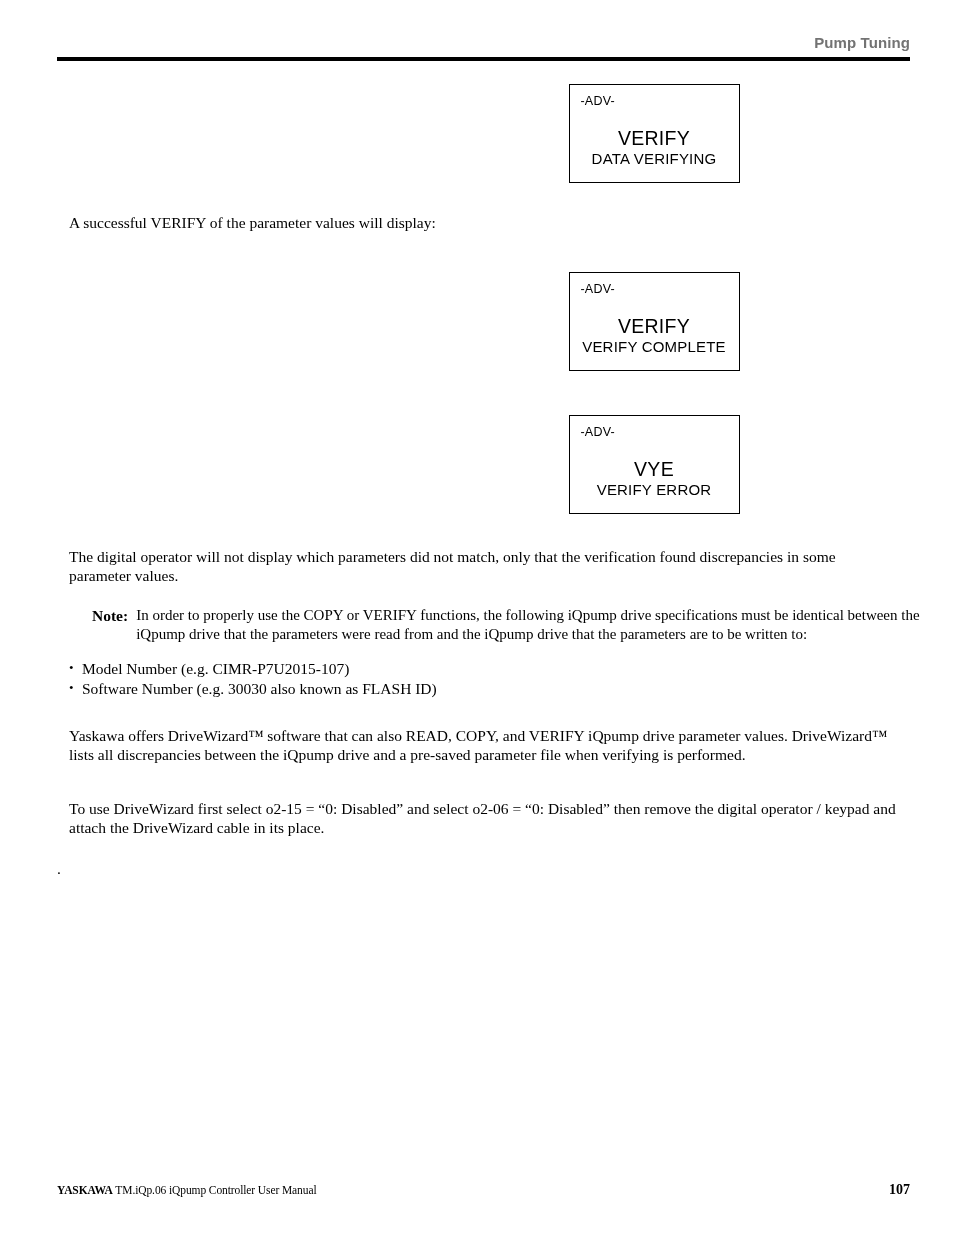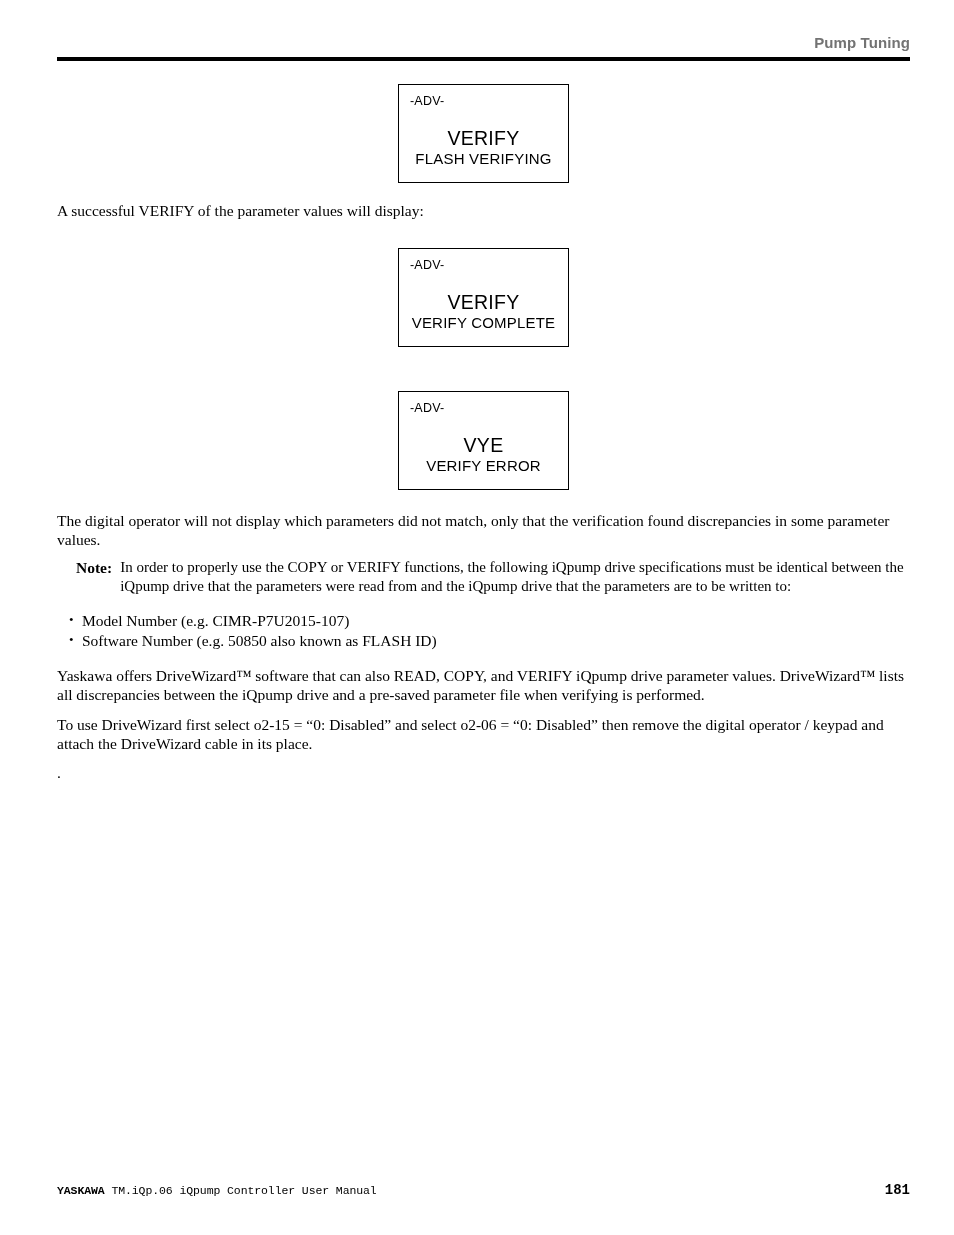--- a/index.html
+++ b/index.html
@@ -46,30 +46,30 @@
 
   
   .content {
     position: absolute;
     left: 57px;
     top: 84px;
     width: 853px;
   }
 
   p.body-text {
-    margin: 0;
+    margin: 12px;
     font-size: 15.5px;
     line-height: 19px;
     text-align: left;
   }
 
   
   .lcd-wrap {
     display: flex;
-    justify-content: flex-start;
+    justify-content: center;
     padding-left: 341px;  
   }
   .lcd {
     box-sizing: border-box;
     width: 171px;
     height: 99px;
     border: 1.6px solid #000000;
     background: #ffffff;
     position: relative;
     font-family: "Liberation Sans", "DejaVu Sans", sans-serif;
@@ -99,21 +99,21 @@
     top: 65px;
     text-align: center;
     font-size: 15px;
     line-height: 18px;
     letter-spacing: 0.2px;
   }
 
   
   .note-block {
     display: flex;
-    margin-left: 19px;
+    margin-left: 35px;
     width: 834px;
   }
   .note-label {
     font-weight: bold;
     font-size: 15.5px;
     line-height: 19px;
     flex: 0 0 auto;
     padding-right: 8px;
   }
   .note-body {
@@ -149,21 +149,21 @@
 
   
   .page-footer {
     position: absolute;
     left: 57px;
     top: 1183px;
     width: 853px;
     display: flex;
     align-items: baseline;
     justify-content: space-between;
-    font-family: Liberation Mono, monospace;
+    font-family: Liberation Serif, serif;
     gap: 20px;
   }
   .footer-left {
     font-size: 11.5px;
     line-height: 14px;
     letter-spacing: -0.1px;
   }
   .footer-left .brand {
     font-weight: bold;
   }
@@ -182,21 +182,21 @@
     <div class="header-title">Pump Tuning</div>
     <div class="header-rule"></div>
   </div>
 
   <div class="content">
 
     <div class="lcd-wrap">
       <div class="lcd">
         <div class="lcd-mode">-ADV-</div>
         <div class="lcd-main">VERIFY</div>
-        <div class="lcd-sub">FLASH VERIFYING</div>
+        <div class="lcd-sub">DATA VERIFYING</div>
       </div>
     </div>
 
     <div style="height:18px"></div>
 
     <p class="body-text">A successful VERIFY of the parameter values will display:</p>
 
     <div style="height:28px"></div>
 
     <div class="lcd-wrap">
@@ -228,37 +228,37 @@
 
     <div class="note-block">
       <div class="note-label">Note:</div>
       <div class="note-body">In order to properly use the COPY or VERIFY functions, the following iQpump drive specifications must be identical between the iQpump drive that the parameters were read from and the iQpump drive that the parameters are to be written to:</div>
     </div>
 
     <div style="height:10px"></div>
 
     <ul class="bullets">
       <li>Model Number (e.g. CIMR-P7U2015-107)</li>
-      <li>Software Number (e.g. 50850 also known as FLASH ID)</li>
+      <li>Software Number (e.g. 30030 also known as FLASH ID)</li>
     </ul>
 
     <div style="height:11px"></div>
 
     <p class="body-text">Yaskawa offers DriveWizard™ software that can also READ, COPY, and VERIFY iQpump drive parameter values. DriveWizard™ lists all discrepancies between the iQpump drive and a pre-saved parameter file when verifying is performed.</p>
 
     <div style="height:11px"></div>
 
     <p class="body-text">To use DriveWizard first select o2-15 = “0: Disabled” and select o2-06 = “0: Disabled” then remove the digital operator / keypad and attach the DriveWizard cable in its place.</p>
 
     <div style="height:10px"></div>
 
     <div class="trailing-dot">.</div>
 
   </div>
 
   <div class="page-footer">
     <div class="footer-left">
       <span class="brand">YASKAWA</span><span> TM.iQp.06 iQpump Controller User Manual</span>
     </div>
-    <div class="footer-page-number">181</div>
+    <div class="footer-page-number">107</div>
   </div>
 
 </div>
 
 </body></html>

